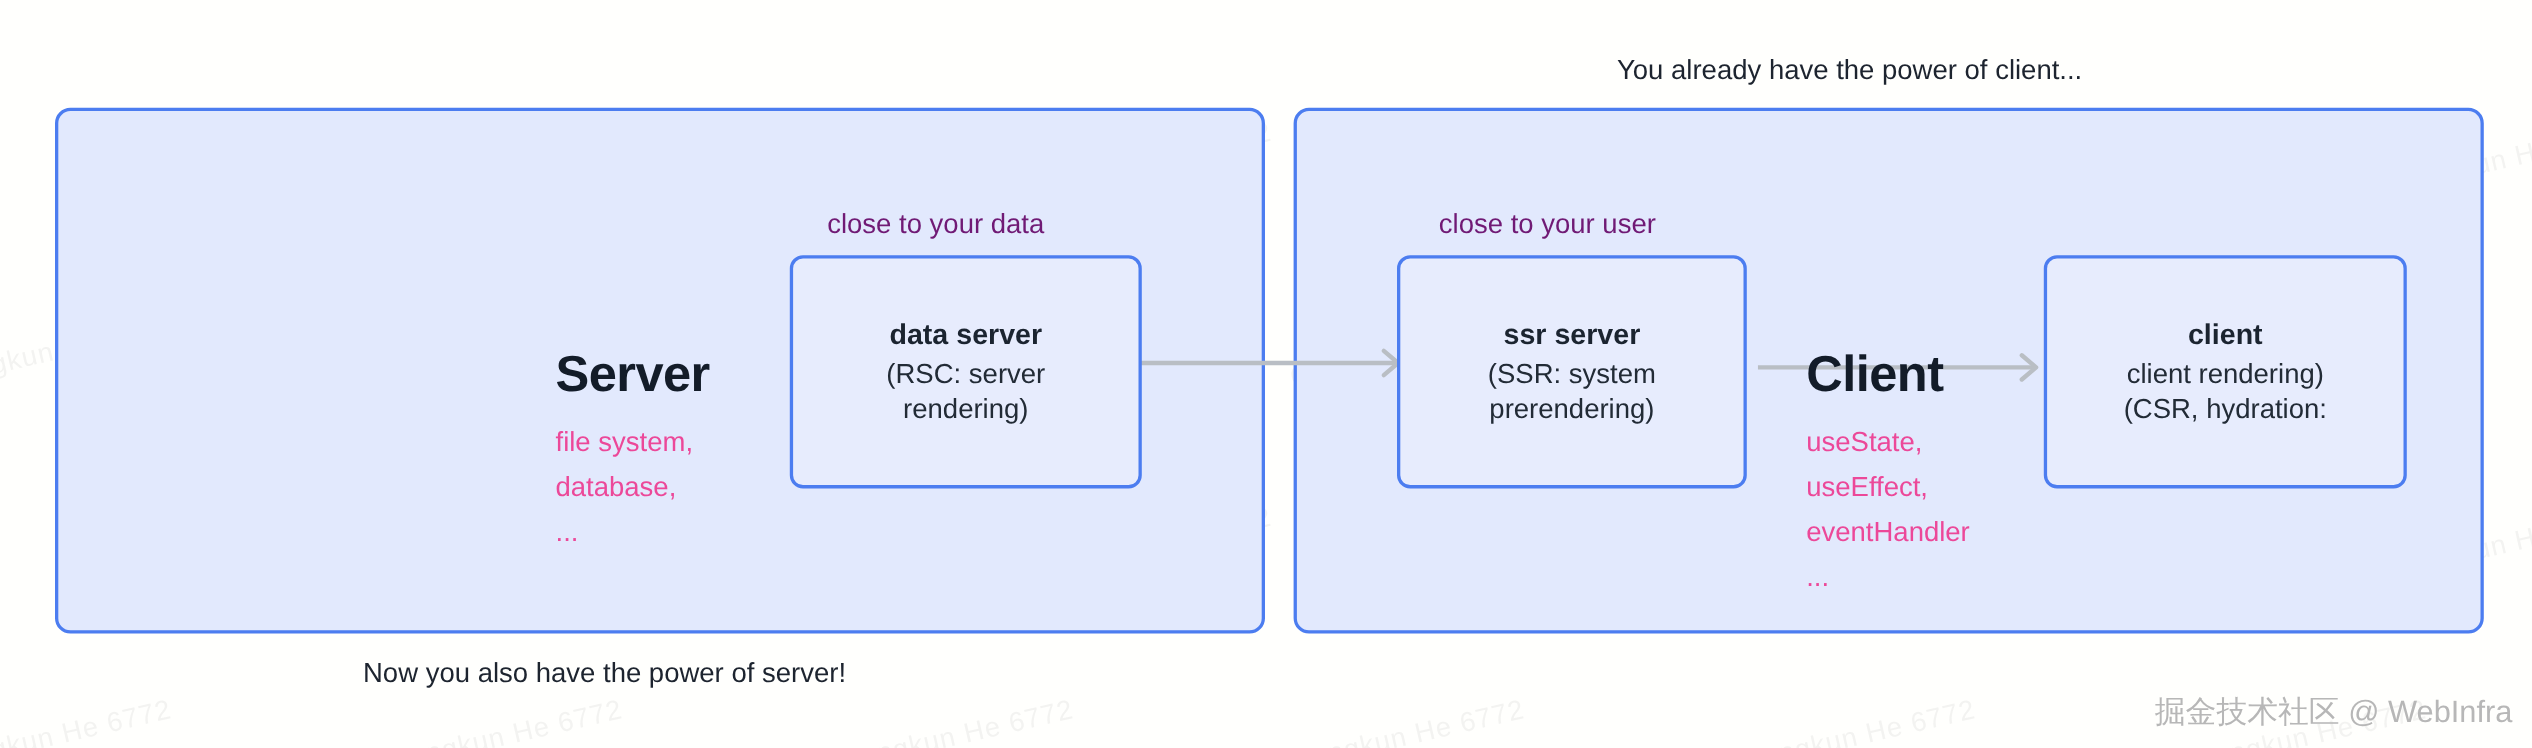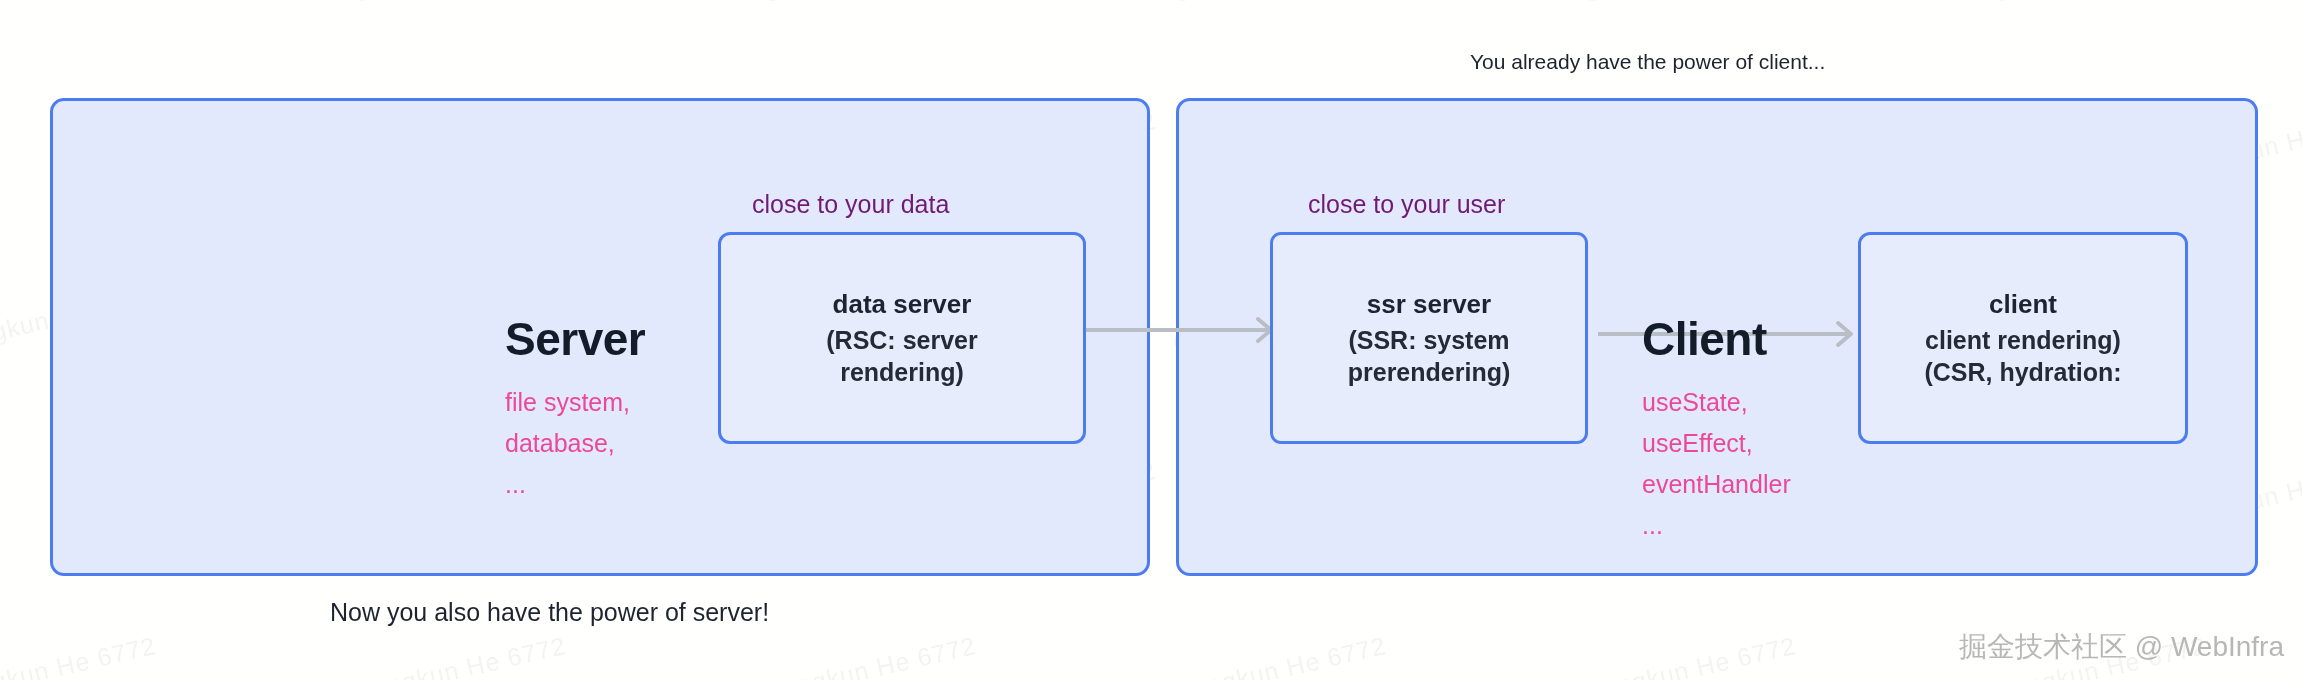--- a/index.html
+++ b/index.html
@@ -55,34 +55,34 @@
     background: #e7ecfd;
     border: 3px solid #4c7df0;
     border-radius: 12px;
     z-index: 30;
     display: flex;
     flex-direction: column;
     align-items: center;
     justify-content: center;
     text-align: center;
   }
-  #box-data-server { left: 718px;  top: 232px; width: 368px; height: 212px; }
-  #box-ssr-server  { left: 1270px; top: 232px; width: 318px; height: 212px; border-radius: 11px; }
+  #box-data-server { left: 718px;  top: 232px; width: 320px; height: 212px; }
+  #box-ssr-server  { left: 1270px; top: 232px; width: 318px; height: 212px; }
   #box-client      { left: 1858px; top: 232px; width: 330px; height: 212px; }
 
   .box-title {
     font-size: 26px;
     font-weight: 700;
     color: #1b2430;
     line-height: 1.28;
     margin-bottom: 2px;
   }
   .box-sub {
     font-size: 25px;
-    font-weight: 700;
+    font-weight: 400;
     color: #222b36;
     line-height: 1.28;
     padding: 0 14px;
   }
 
   
   .caption-above {
     position: absolute;
     font-size: 25px;
     color: #701a75;
@@ -123,21 +123,21 @@
     z-index: 25;
   }
   #arrow-1 { left: 1030px; top: 316px; }
   #arrow-2 { left: 1598px; top: 320px; }
 
   
   #caption-top {
     position: absolute;
     left: 1470px;
     top: 50px;
-    font-size: 21px;
+    font-size: 25px;
     color: #1d242f;
     white-space: nowrap;
     z-index: 30;
   }
   #caption-bottom {
     position: absolute;
     left: 330px;
     top: 598px;
     font-size: 25px;
     color: #1d242f;

